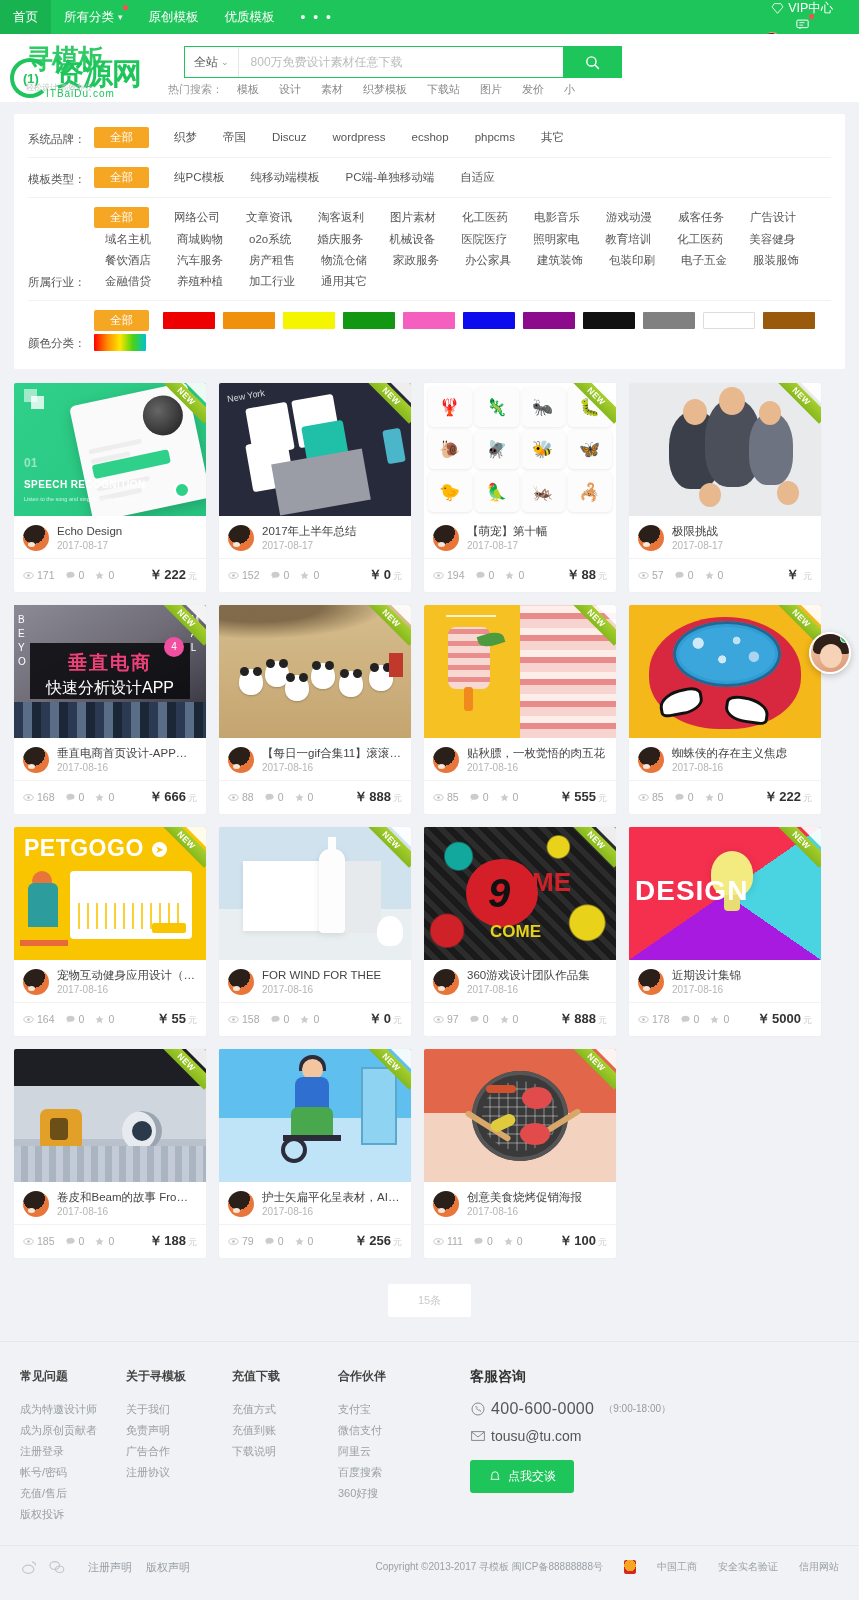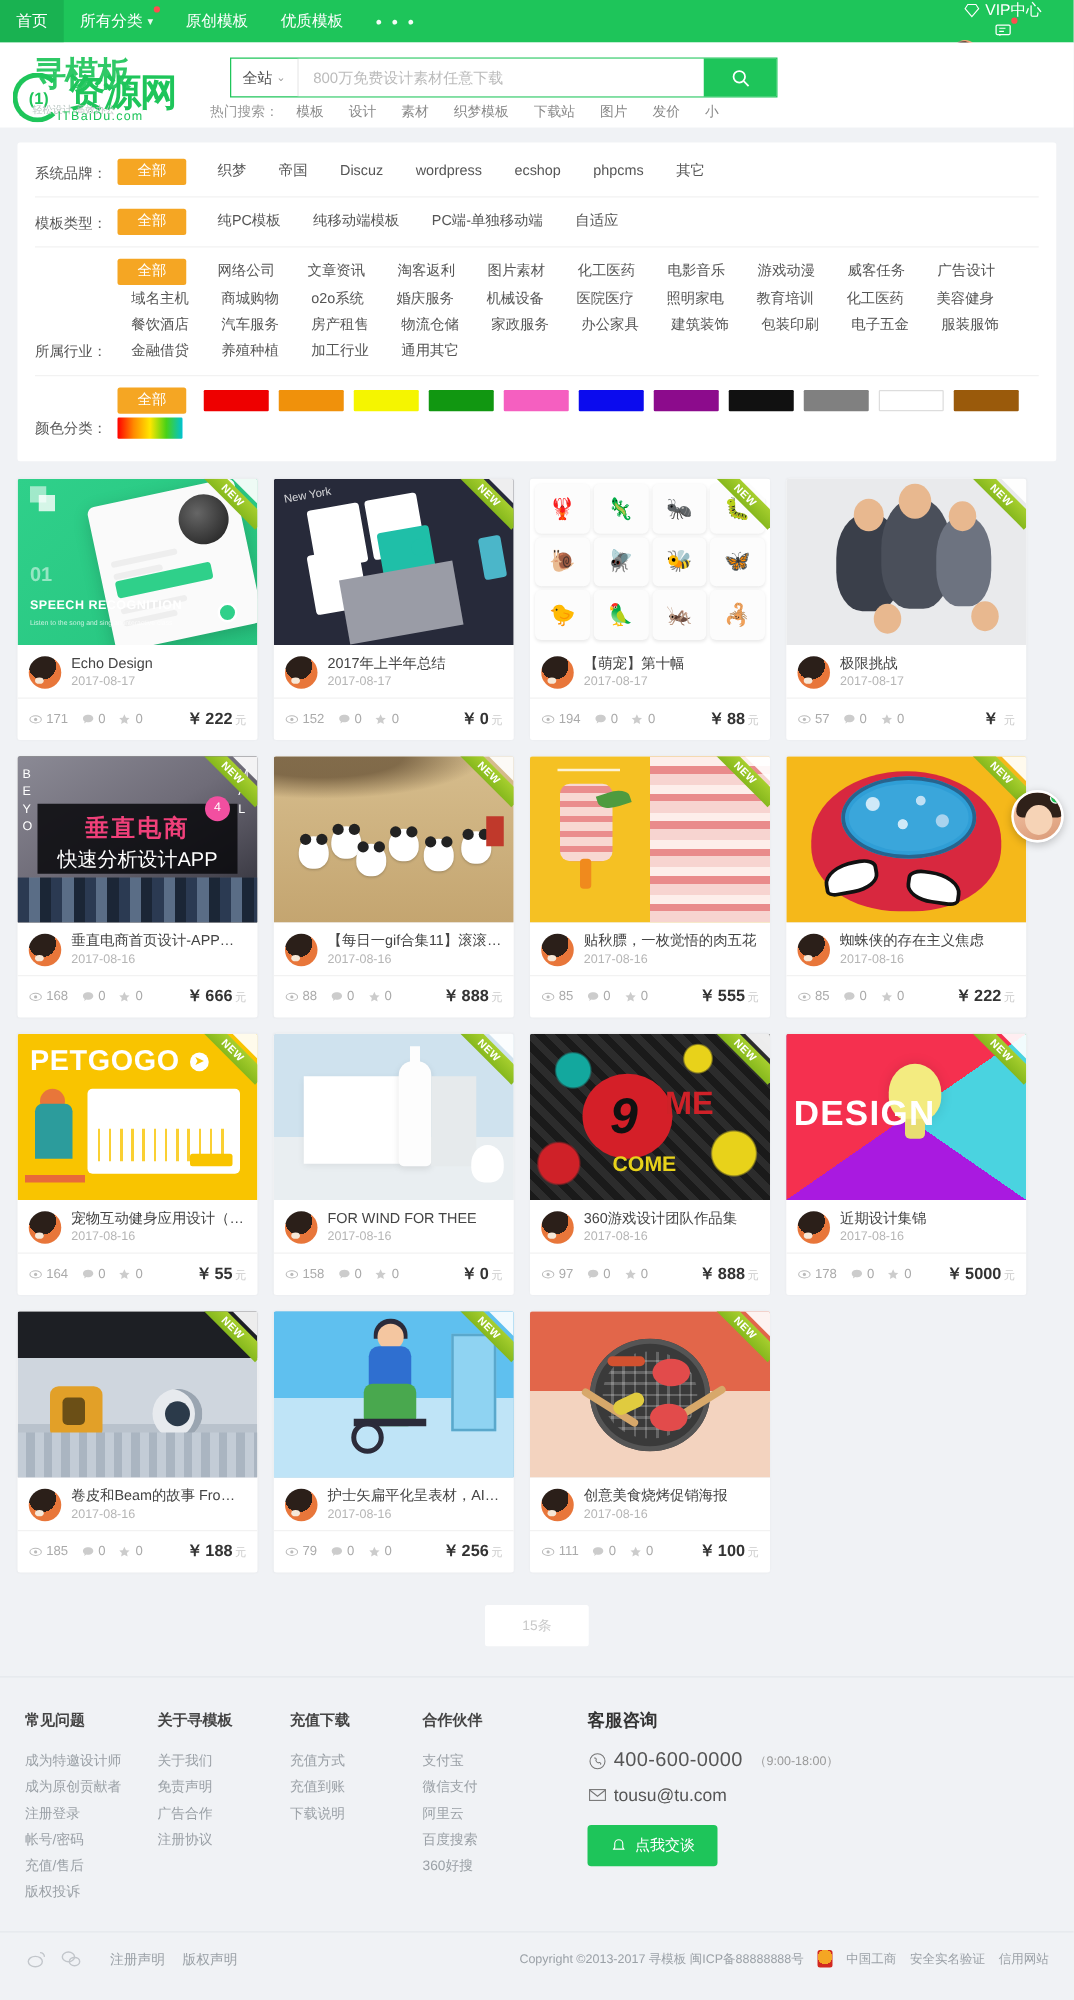--- a/index.html
+++ b/index.html
@@ -296,21 +296,21 @@
   .t-echo { background: linear-gradient(135deg,#2fd08a 0%,#27c47f 100%); }
   .t-echo .phone { position:absolute; right:6px; top:10px; width:120px; height:118px; background:#fafafa; transform: rotate(-12deg); border-radius:6px; box-shadow:0 4px 14px rgba(0,0,0,.18); }
   .t-echo .phone .circ { position:absolute; right:10px; top:8px; width:40px; height:40px; border-radius:50%; background: radial-gradient(circle at 40% 35%,#666,#1b1b1b); }
   .t-echo .phone .bar { position:absolute; left:10px; width:54px; height:5px; background:#eee; border-radius:3px; }
   .t-echo .phone .green { position:absolute; left:10px; top:62px; width:78px; height:14px; background:#2fd08a; border-radius:3px; }
   .t-echo .fab { position:absolute; right:16px; bottom:18px; width:16px; height:16px; border-radius:50%; background:#2fd08a; border:2px solid #fff;}
   .t-echo .sq { position:absolute; left:10px; top:6px; width:13px; height:13px; background:rgba(255,255,255,.55); }
   .t-echo .sq2 { position:absolute; left:17px; top:13px; width:13px; height:13px; background:rgba(255,255,255,.8); }
   .t-echo .ttl { position:absolute; left:10px; bottom:26px; color:#fff; font-weight:bold; font-size:10px; letter-spacing:.4px; }
   .t-echo .sub { position:absolute; left:10px; bottom:14px; color:rgba(255,255,255,.75); font-size:5.5px; }
-  .t-echo .num { position:absolute; left:10px; bottom:46px; color:rgba(255,255,255,.5); font-size:16px; font-weight:bold; }
+  .t-echo .num { position:absolute; left:10px; bottom:46px; color:rgba(255,255,255,.5); font-size:12px; font-weight:bold; }
 
   .t-2017 { background:#272a3a; }
   .t-2017 .card1 { position:absolute; width:42px; height:48px; background:#fff; border-radius:3px; transform:rotate(-10deg); }
   .t-2017 .card2 { position:absolute; width:42px; height:48px; background:#1fbfa8; border-radius:3px; transform:rotate(-10deg); }
   .t-2017 .screen { position:absolute; left:56px; bottom:8px; width:92px; height:52px; background:#9a9ca6; transform:rotate(-10deg); }
   .t-2017 .dot { position:absolute; left:110px; top:48px; width:14px; height:14px; border-radius:50%; background:#1fbfa8; }
   .t-2017 .blu { position:absolute; right:8px; top:46px; width:18px; height:34px; background:#4bb6c9; border-radius:3px; transform:rotate(-10deg); }
   .t-2017 .ny { position:absolute; left:8px; top:8px; color:#fff; font-size:9px; opacity:.8; transform:rotate(-10deg); }
 
   .t-pets { background:#fff; display:grid; grid-template-columns:repeat(4,1fr); grid-template-rows:repeat(3,1fr); gap:3px; padding:4px; }
@@ -459,21 +459,21 @@
   .bottombar {
     border-top: 1px solid #e4e7eb;
     padding: 12px 20px 16px 20px;
     display: flex; align-items: center;
     background:#f0f2f5;
     min-height: 46px;
   }
   .social { display:flex; gap:10px; margin-right:22px; }
   .social span { width:18px; height:18px; display:inline-block; color:#c2c6cb; }
   .bottombar a.decl { font-size:11px; color:#9aa0a6; text-decoration:none; margin-right:14px; cursor:pointer;}
-  .copyright { margin-left:auto; display:flex; align-items:center; gap:11px; font-size:10px; color:#9aa0a6; }
+  .copyright { margin-left:auto; display:flex; align-items:center; gap:21px; font-size:10px; color:#9aa0a6; }
   .copyright .badge-gov { width:12px; height:14px; background: radial-gradient(circle at 50% 40%, #f5a623 0 55%, #d2281f 56% 100%); border-radius:2px; display:inline-block;}
 
   
   .float-avatar {
     position: absolute;
     right: 8px; top: 518px;
     width: 42px; height: 42px; border-radius: 50%;
     background: linear-gradient(160deg,#f7c8a8,#d99a78);
     border: 2px solid #fff;
     box-shadow: 0 2px 7px rgba(0,0,0,.22);

